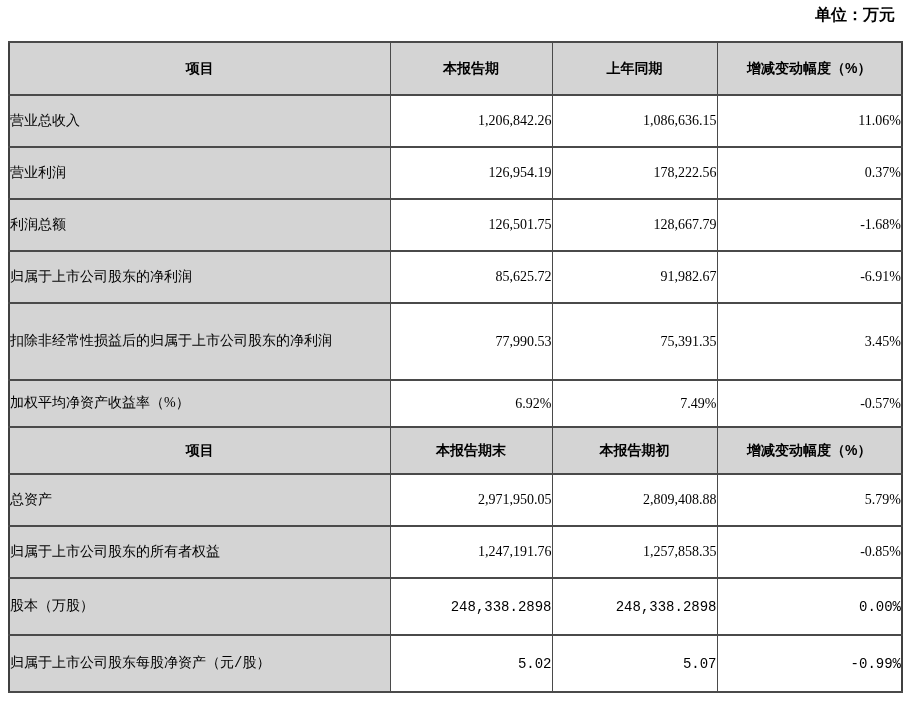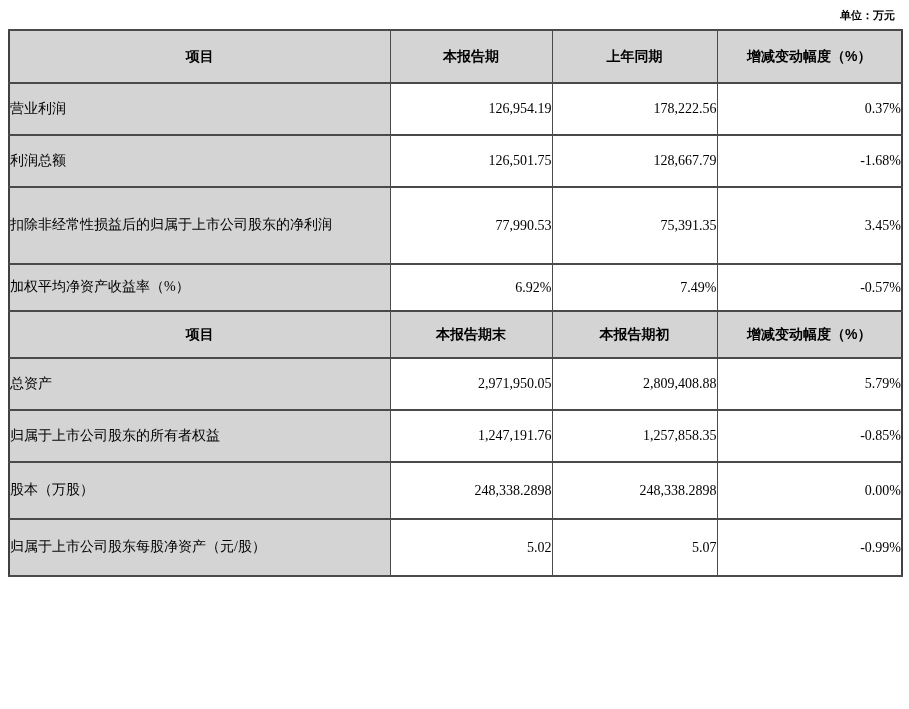--- a/index.html
+++ b/index.html
@@ -12,23 +12,23 @@
     width: 909px;
     height: 709px;
     background: #ffffff;
     font-family: "Liberation Serif", "DejaVu Serif", serif;
     color: #000000;
     overflow: hidden;
   }
   .unit-label {
     height: 24px;
     line-height: 24px;
-    padding: 3px 14px 2px 0;
+    padding: 3px 14px 14px 0;
     text-align: right;
-    font-size: 11px;
+    font-size: 16px;
     font-weight: bold;
     font-family: "Liberation Sans", "DejaVu Sans", sans-serif;
   }
   table.fin {
     margin-left: 8px;
     width: 893px;
     table-layout: fixed;
     border-collapse: collapse;
     border: 2px solid #404040;
   }
@@ -61,21 +61,21 @@
   }
   td.num {
     background: #ffffff;
     text-align: right;
     padding-right: 9px;
   }
   tr.h51 th, tr.h51 td { height: 51px; }
   tr.h50 th, tr.h50 td { height: 50px; }
   tr.h75 th, tr.h75 td { height: 75px; }
   tr.h45 th, tr.h45 td { height: 45px; }
-  tr.h55 th, tr.h55 td { height: 55px; }
+  tr.h55 th, tr.h55 td { height: 55px; font-family: Liberation Mono, monospace; }
 </style>
 </head>
 <body>
 
 <div class="page">
 
   <div class="unit-label">单位：万元</div>
 
   <table class="fin">
     <colgroup>
@@ -86,35 +86,47 @@
     </colgroup>
     <tbody>
 
       <tr class="h51">
         <th>项目</th>
         <th>本报告期</th>
         <th>上年同期</th>
         <th>增减变动幅度（%）</th>
       </tr>
 
+      <tr class="h50">
+        <td class="label">营业总收入</td>
+        <td class="num">1,206,842.26</td>
+        <td class="num">1,086,636.15</td>
+        <td class="num">11.06%</td>
+      </tr>
 
       <tr class="h50">
         <td class="label">营业利润</td>
         <td class="num">126,954.19</td>
         <td class="num">178,222.56</td>
         <td class="num">0.37%</td>
       </tr>
 
       <tr class="h50">
         <td class="label">利润总额</td>
         <td class="num">126,501.75</td>
         <td class="num">128,667.79</td>
         <td class="num">-1.68%</td>
       </tr>
 
+      <tr class="h50">
+        <td class="label">归属于上市公司股东的净利润</td>
+        <td class="num">85,625.72</td>
+        <td class="num">91,982.67</td>
+        <td class="num">-6.91%</td>
+      </tr>
 
       <tr class="h75">
         <td class="label">扣除非经常性损益后的归属于上市公司股东的净利润</td>
         <td class="num">77,990.53</td>
         <td class="num">75,391.35</td>
         <td class="num">3.45%</td>
       </tr>
 
 
       <tr class="h45">

